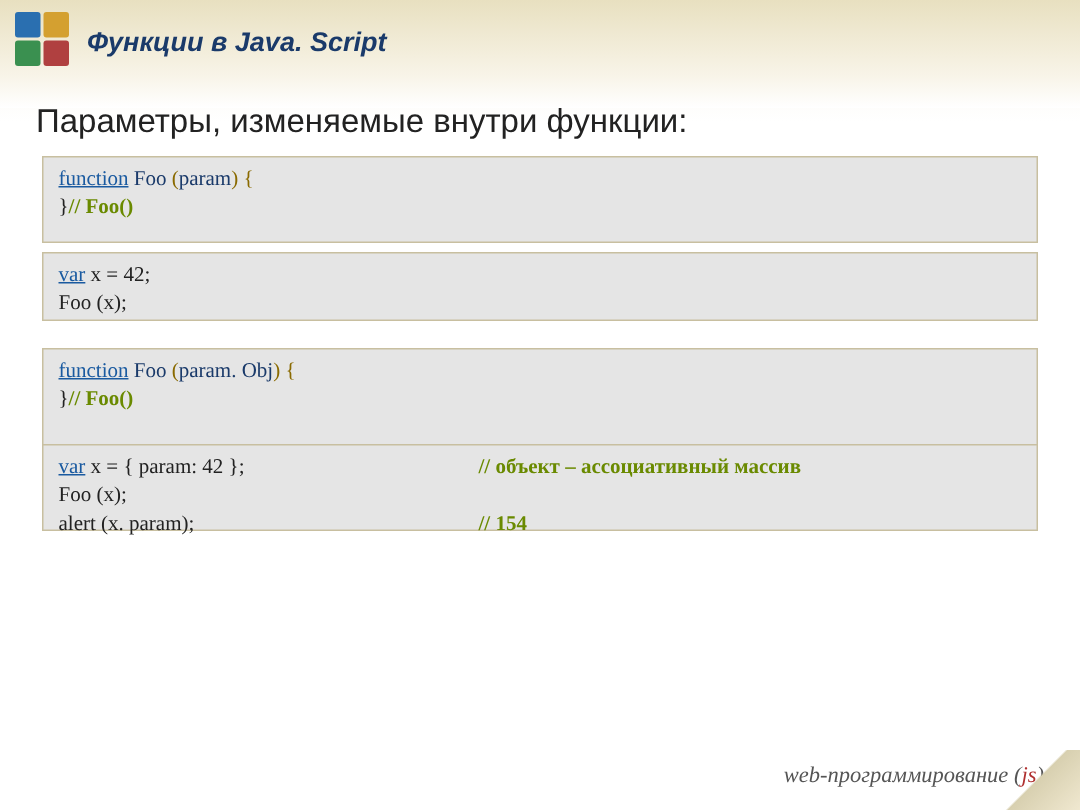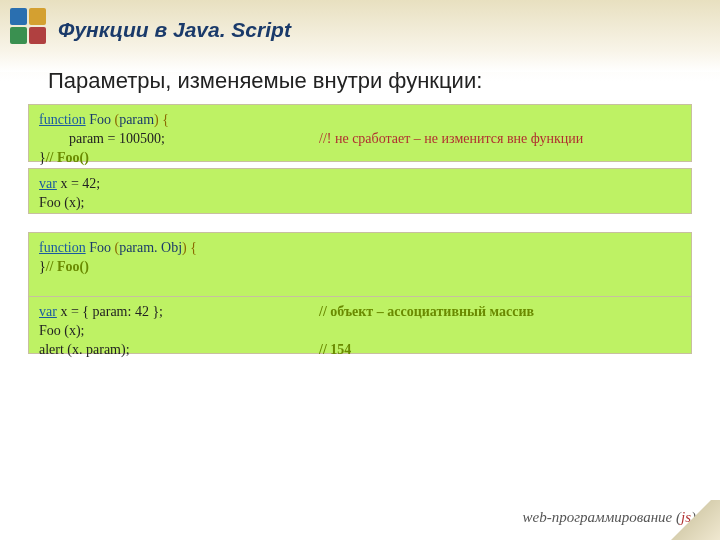--- a/index.html
+++ b/index.html
@@ -27,38 +27,37 @@
     gap: 2px;
   }
   .logo div { border-radius: 2px; }
   .logo div:nth-child(1){ background:#2a6fb0; }
   .logo div:nth-child(2){ background:#d4a030; }
   .logo div:nth-child(3){ background:#3a9050; }
   .logo div:nth-child(4){ background:#b04040; }
   .title {
     position: absolute;
     top: 18px; left: 58px;
-    font-size: 21px;
+    font-size: 18px;
     font-weight: bold;
     font-style: italic;
     color: #1a3a6a;
   }
   .subtitle {
     position: absolute;
     top: 68px; left: 24px;
     font-size: 22px;
     color: #222;
-    margin-left: 24px;
   }
   .code-box {
     position: absolute;
     left: 28px;
     right: 28px;
     border: 1px solid #c8bfa0;
-    background: #bef264;
+    background: #e5e5e5;
     padding: 6px 10px;
     font-family: "Times New Roman", serif;
     font-size: 14px;
     line-height: 1.35;
   }
   #box1 { top: 104px; height: 58px; }
   #box2 { top: 168px; height: 46px; }
   #box3 { top: 232px; height: 74px; }
   #box4 { top: 296px; height: 58px; }
   .line { white-space: nowrap; }
@@ -100,24 +99,20 @@
     <div></div>
   </div>
 <div class="title">Функции в Java. Script</div>
 <div class="subtitle">Параметры, изменяемые внутри функции:</div>
 
 <div id="box1" class="code-box">
   <div class="line">
     <span class="kw-fn">function</span><span class="ident"> Foo </span><span class="paren">(</span><span class="ident">param</span><span class="paren">) {</span>
   </div>
   <div class="line">
-    <span class="indent body">param = 100500;</span>
-    <span class="col2 cmt-red">//! не сработает – не изменится вне функции</span>
-  </div>
-  <div class="line">
     <span class="body">}</span><span class="cmt">// Foo()</span>
   </div>
 </div>
 
 <div id="box2" class="code-box">
   <div class="line">
     <span class="kw-var">var</span><span class="body"> x = 42;</span>
   </div>
   <div class="line body">Foo (x);</div>
 </div>

